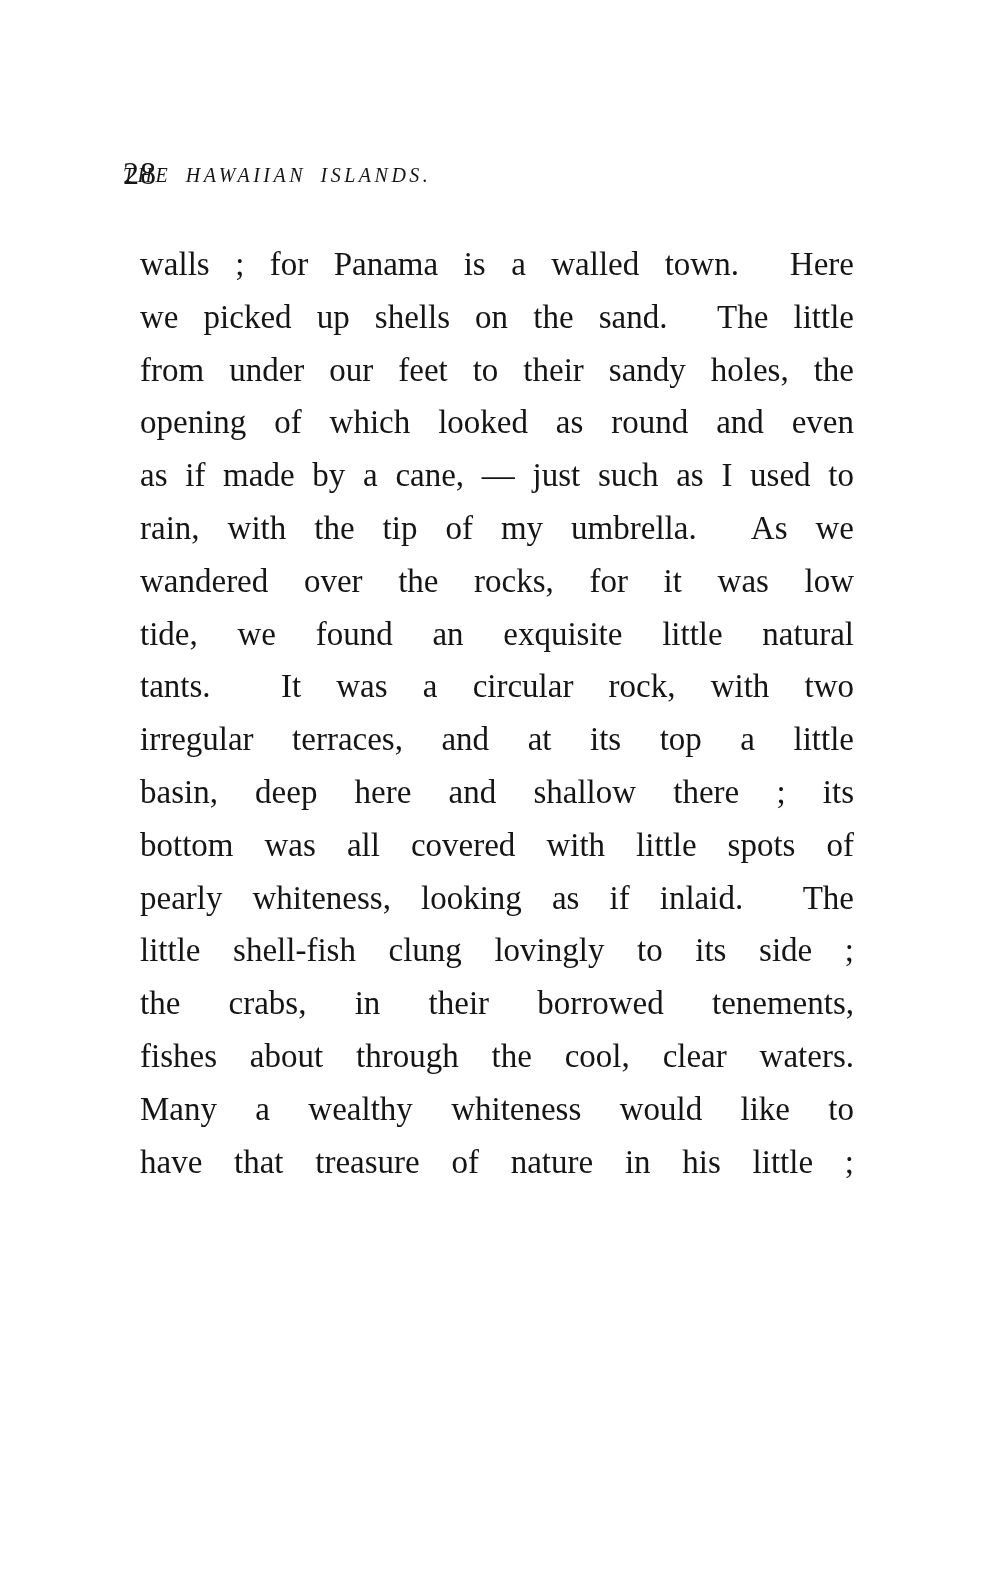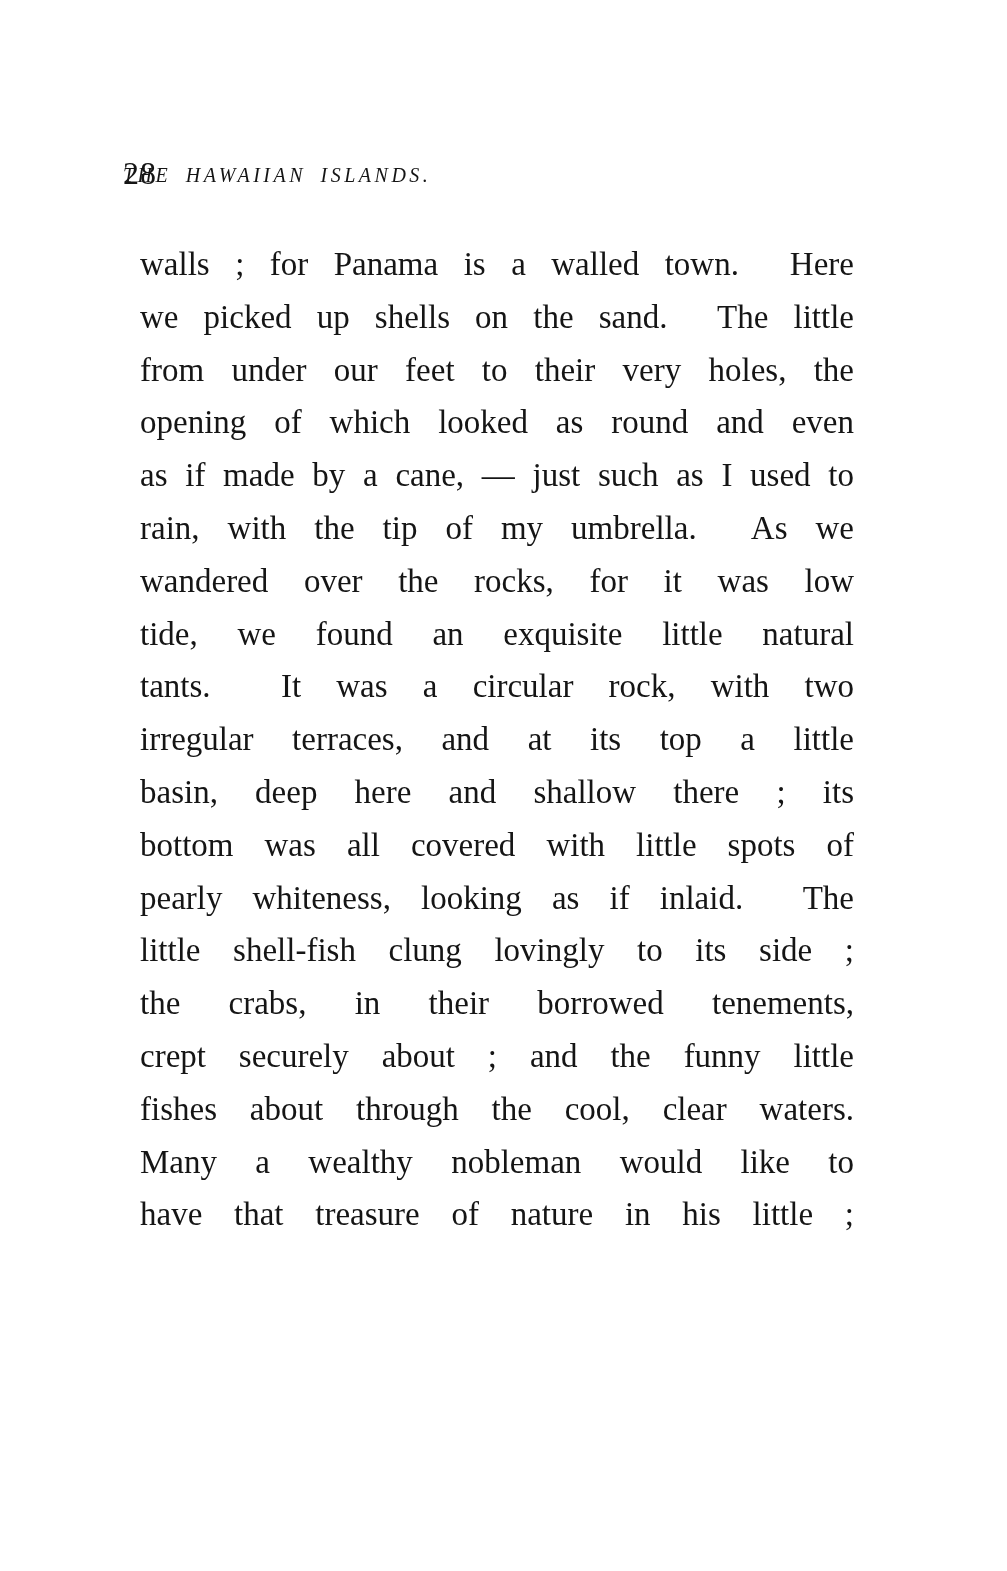--- a/index.html
+++ b/index.html
@@ -67,32 +67,31 @@
 <div class="page">
 
   <div class="header">
     <span class="page-number">28</span>
     <span class="running-title">THE HAWAIIAN ISLANDS.</span>
   </div>
 
   <div class="body-text">
     <div class="text-line">walls ; for Panama is a walled town.&nbsp; Here</div>
     <div class="text-line">we picked up shells on the sand.&nbsp; The little</div>
-    <div class="text-line">from under our feet to their very holes, the</div>
+    <div class="text-line">from under our feet to their sandy holes, the</div>
     <div class="text-line">opening of which looked as round and even</div>
     <div class="text-line">as if made by a cane, — just such as I used to</div>
     <div class="text-line">rain, with the tip of my umbrella.&nbsp; As we</div>
     <div class="text-line">wandered over the rocks, for it was low</div>
     <div class="text-line">tide, we found an exquisite little natural</div>
     <div class="text-line">tants.&nbsp; It was a circular rock, with two</div>
     <div class="text-line">irregular terraces, and at its top a little</div>
     <div class="text-line">basin, deep here and shallow there ; its</div>
     <div class="text-line">bottom was all covered with little spots of</div>
     <div class="text-line">pearly whiteness, looking as if inlaid.&nbsp; The</div>
     <div class="text-line">little shell-fish clung lovingly to its side ;</div>
     <div class="text-line">the crabs, in their borrowed tenements,</div>
-    <div class="text-line">crept securely about ; and the funny little</div>
     <div class="text-line">fishes about through the cool, clear waters.</div>
-    <div class="text-line">Many a wealthy nobleman would like to</div>
+    <div class="text-line">Many a wealthy whiteness would like to</div>
     <div class="text-line">have that treasure of nature in his little ;</div>
   </div>
 
 </div>
 
 </body></html>

